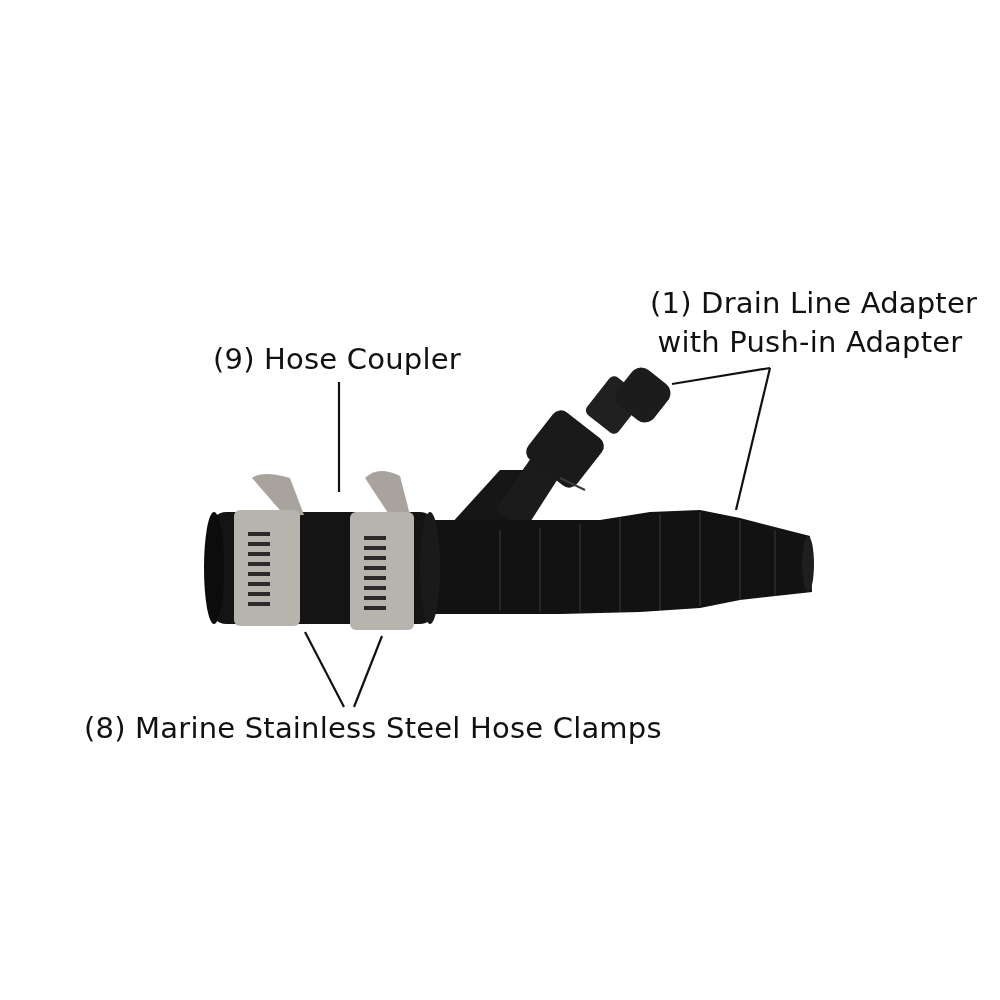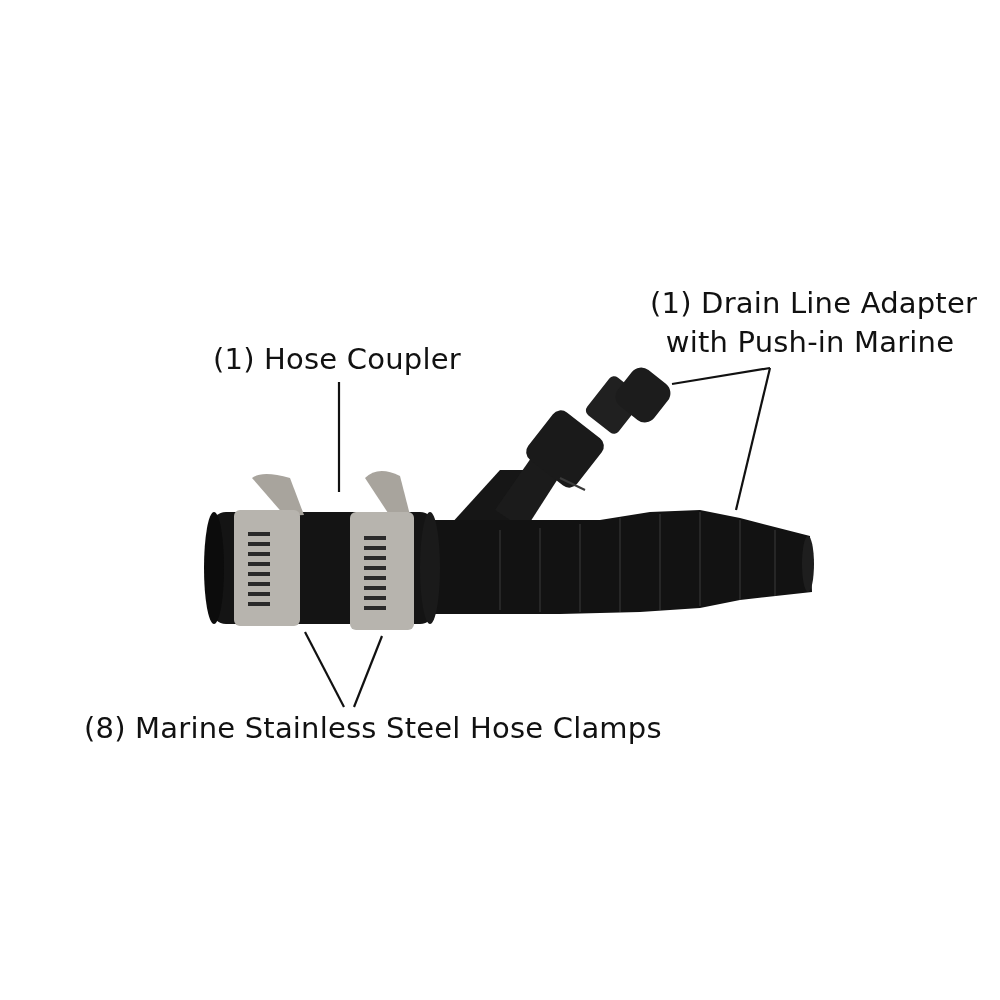--- a/index.html
+++ b/index.html
@@ -76,16 +76,16 @@
           <rect x="364" y="566" width="22" height="4"></rect>
         <rect x="364" y="576" width="22" height="4"></rect>
           <rect x="364" y="586" width="22" height="4"></rect>
         <rect x="364" y="596" width="22" height="4"></rect>
           <rect x="364" y="606" width="22" height="4"></rect>
       </g>
     </g>
   </g>
 </svg>
 
-<div class="label" style="left:213px; top:342px;">(1) Hose Coupler</div>
+<div class="label" style="left:213px; top:342px;">(9) Hose Coupler</div>
 <div class="label label-center" style="left:650px; top:286px; width:320px;">(1) Drain Line Adapter</div>
-<div class="label label-center" style="left:650px; top:325px; width:320px;">with Push-in Marine</div>
+<div class="label label-center" style="left:650px; top:325px; width:320px;">with Push-in Adapter</div>
 <div class="label" style="left:84px; top:711px;">(8) Marine Stainless Steel Hose Clamps</div>
 
 </body></html>

